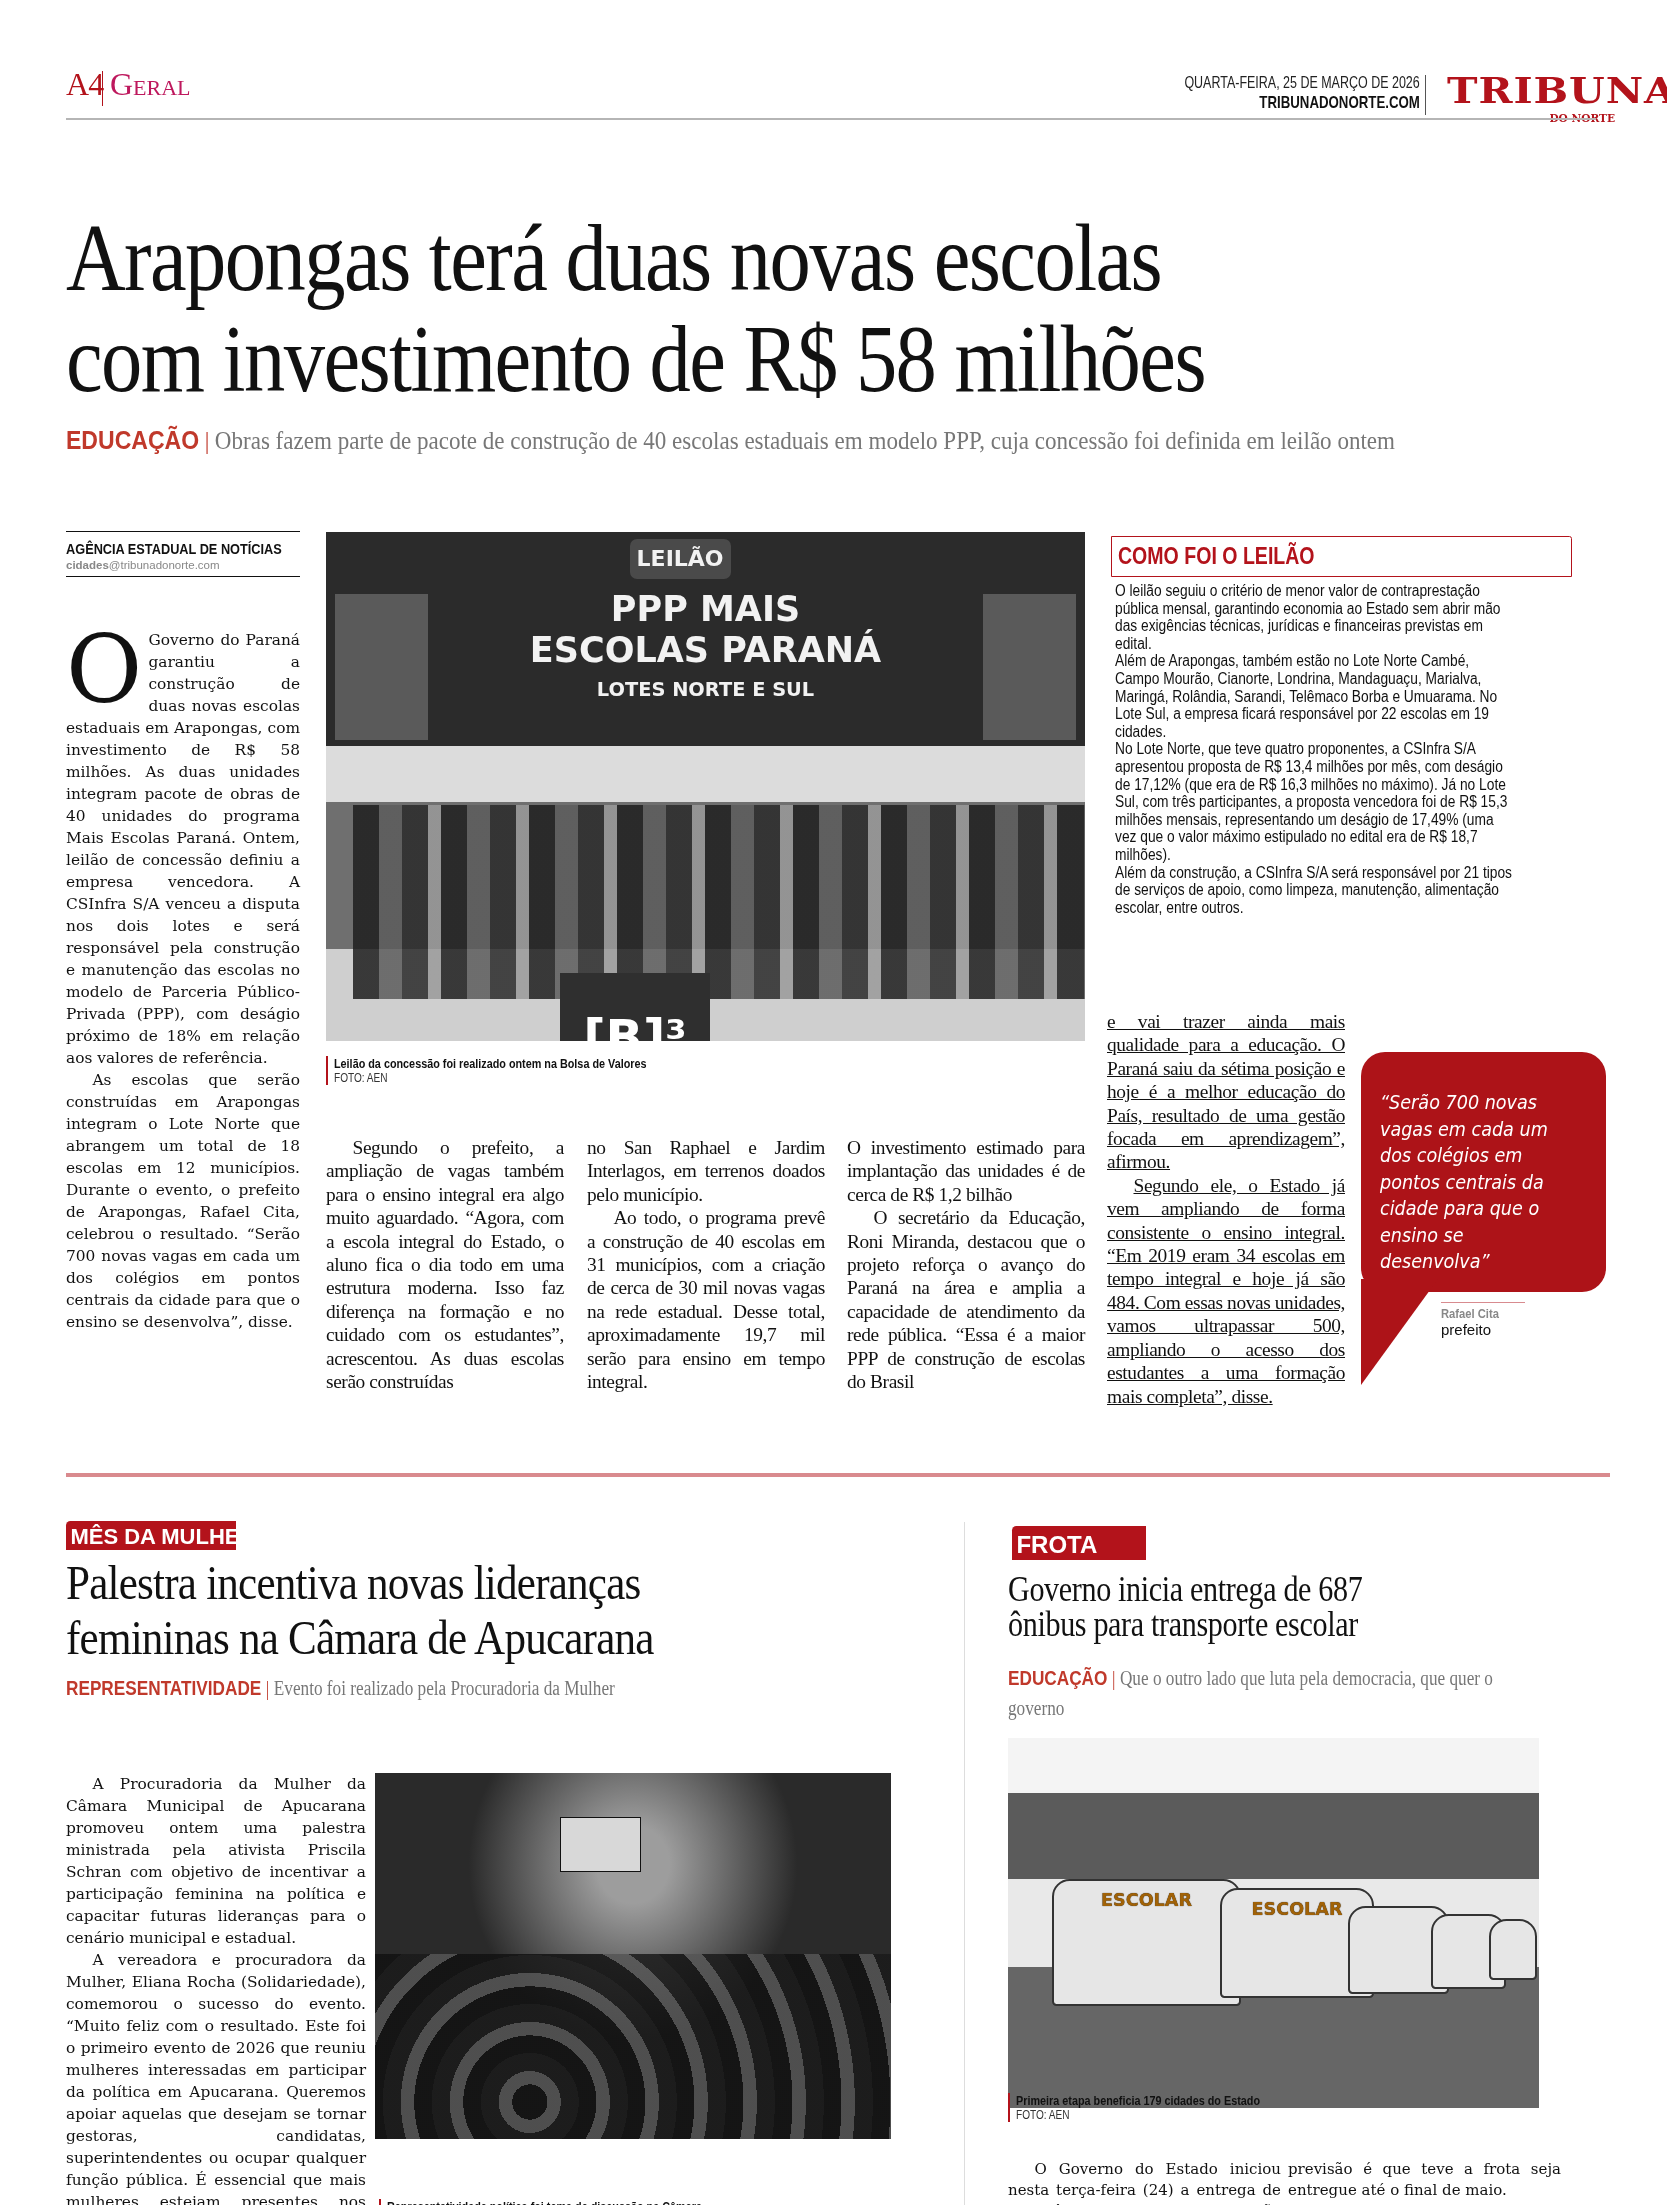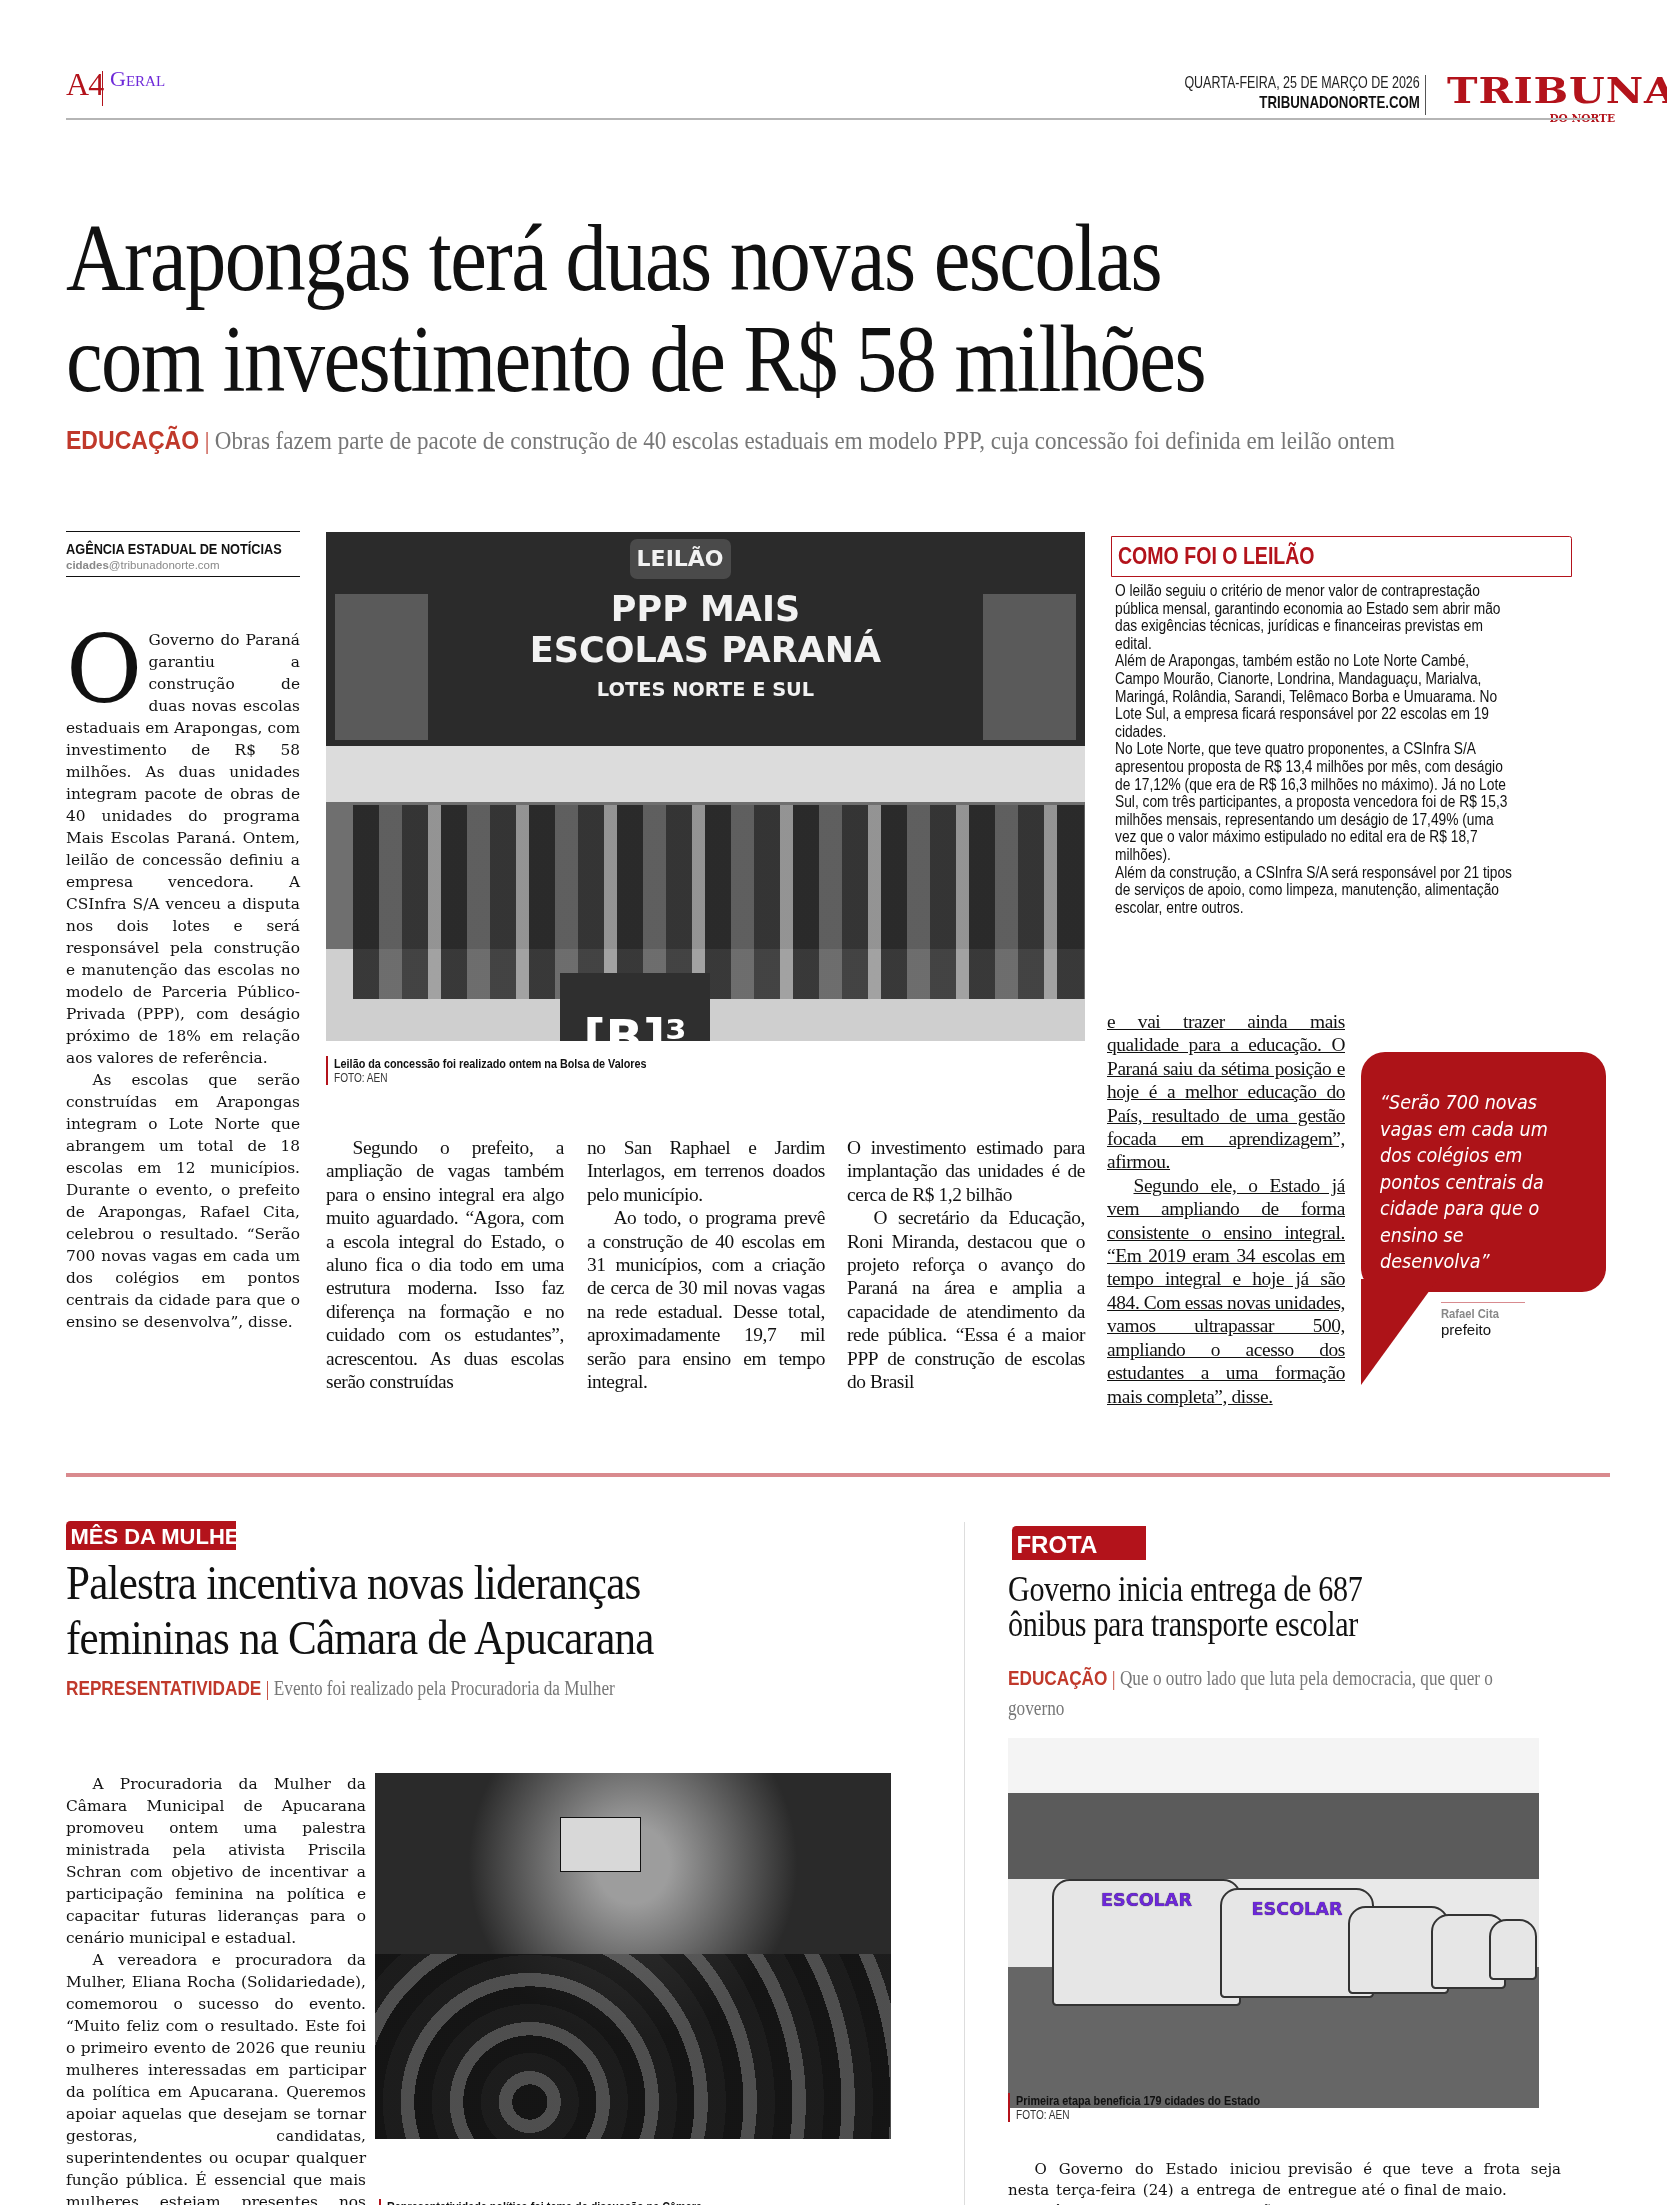--- a/index.html
+++ b/index.html
@@ -2,21 +2,21 @@
 <html style="font-size:7px"><head>
 <meta charset="utf-8">
 <style>
   html, body { margin:0; padding:0; background:#ffffff; }
   body { width:1667px; height:2840px; position:relative; overflow:hidden; color:#111; }
   .abs { position:absolute; }
 
   
   #page-num { left:66px; top:66px; font-family:"Liberation Serif",serif; font-size:32px; color:#b3131b; letter-spacing:-0.9px; }
   #page-sep { left:102px; top:71px; width:1.3px; height:35px; background:#b3131b; }
-  #section-name { left:110px; top:66px; font-family:"Liberation Serif",serif; font-size:22px; color:#6d28d9; font-variant:small-caps; }
+  #section-name { left:110px; top:66px; font-family:"Liberation Serif",serif; font-size:32px; color:#be185d; font-variant:small-caps; }
   #header-date { right:247px; top:74px; font-family:"Liberation Sans",sans-serif; font-size:16px; text-align:right; transform:scaleX(0.78); transform-origin:right; color:#222; }
   #header-site { right:247px; top:93px; font-family:"Liberation Sans",sans-serif; font-size:17px; font-weight:bold; text-align:right; transform:scaleX(0.78); transform-origin:right; }
   #header-vsep { left:1425px; top:75px; width:1.3px; height:40px; background:#555; }
   #logo { left:1447px; top:71px; width:168px; text-align:right; }
   #logo .t { font-family:"DejaVu Serif",serif; font-weight:900; font-size:41px; color:#b3131b; letter-spacing:0.9px; line-height:1; display:block; transform:scaleY(0.85); }
   #logo .s { font-family:"DejaVu Serif",serif; font-weight:bold; font-size:10.6px; color:#b3131b; display:block; }
   #header-rule { left:66px; top:118px; width:1530px; height:2.2px; background:#b5b5b5; }
 
   
   #main-title { left:66px; top:207px; width:1500px; font-family:"Liberation Serif",serif; font-size:96px; line-height:101px; letter-spacing:-1.8px; transform:scaleX(0.86); transform-origin:left; white-space:nowrap; }
@@ -90,21 +90,21 @@
   #photo2 .screen { position:absolute; left:185px; top:44px; width:79px; height:53px; background:#d8d8d8; border:1.8px solid #111; }
   #photo2 .audience { position:absolute; left:0; right:0; top:181px; bottom:0; background:repeating-radial-gradient(circle at 30% 80%, #111 0 17.6px, #555 17.6px 31px, #1a1a1a 31px 49px); opacity:.85; }
   #cap2 { left:379px; top:2199px; border-left:2.6px solid #b3131b; padding-left:6.2px; }
 
   
   #tag3 { left:1012px; top:1526px; width:123px; height:31px; font-size:24px; line-height:32px; }
   #title3 { left:1008px; top:1572px; width:640px; font-family:"Liberation Serif",serif; font-size:35px; line-height:35px; letter-spacing:-0.4px; transform:scaleX(0.86); transform-origin:left; white-space:nowrap; }
   #kicker3 { left:1008px; top:1663px; width:617px; font-family:"Liberation Serif",serif; font-size:20px; line-height:30px; color:#777; transform:scaleX(0.86); transform-origin:left; }
   #photo3 { left:1008px; top:1738px; width:531px; height:370px; background:linear-gradient(#f4f4f4 0 15%, #5b5b5b 15% 38%, #e9e9e9 38% 62%, #666 62% 100%); overflow:hidden; }
   #photo3 .bus { position:absolute; top:141px; height:123px; background:#e6e6e6; border:2.2px solid #333; border-radius:17.6px 17.6px 4.4px 4.4px; }
-  #photo3 .bus span { position:absolute; top:8.8px; left:0; right:0; text-align:center; font-family:"DejaVu Sans",sans-serif; font-weight:bold; font-size:17.6px; color:#6d28d9; text-shadow:0 0 0.9px #000; }
+  #photo3 .bus span { position:absolute; top:8.8px; left:0; right:0; text-align:center; font-family:"DejaVu Sans",sans-serif; font-weight:bold; font-size:17.6px; color:#a16207; text-shadow:0 0 0.9px #000; }
   #cap3 { left:1008px; top:2093px; border-left:2.6px solid #b3131b; padding-left:6.2px; }
   #a3col1 { left:1008px; top:2159px; width:273px; }
   #a3col2 { left:1288px; top:2159px; width:273px; }
 </style>
 </head>
 <body>
 
 <div class="abs" id="page-num">A4</div>
 <div class="abs" id="page-sep"></div>
 <div class="abs" id="section-name">Geral</div>

